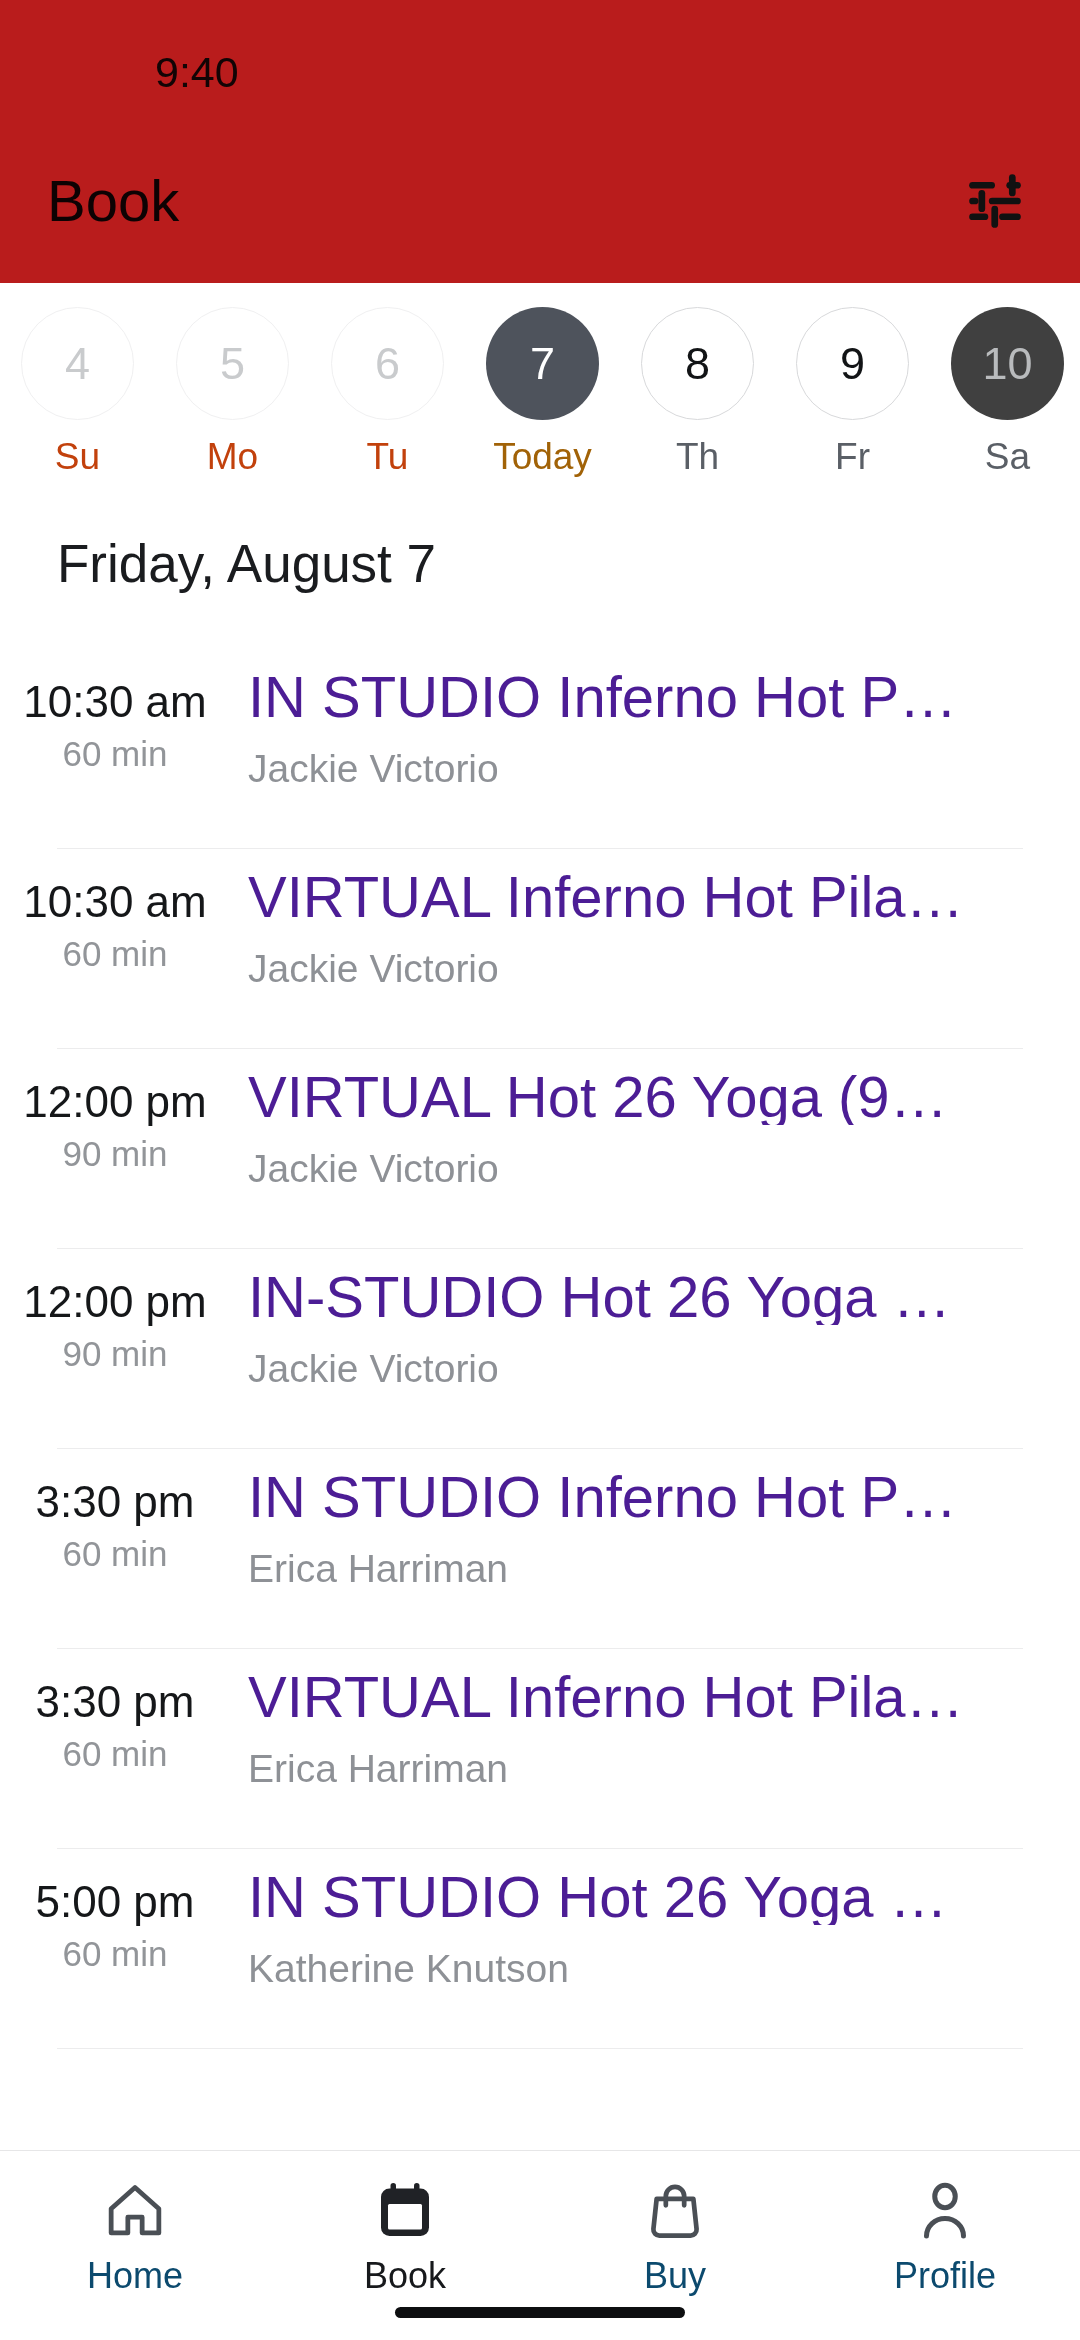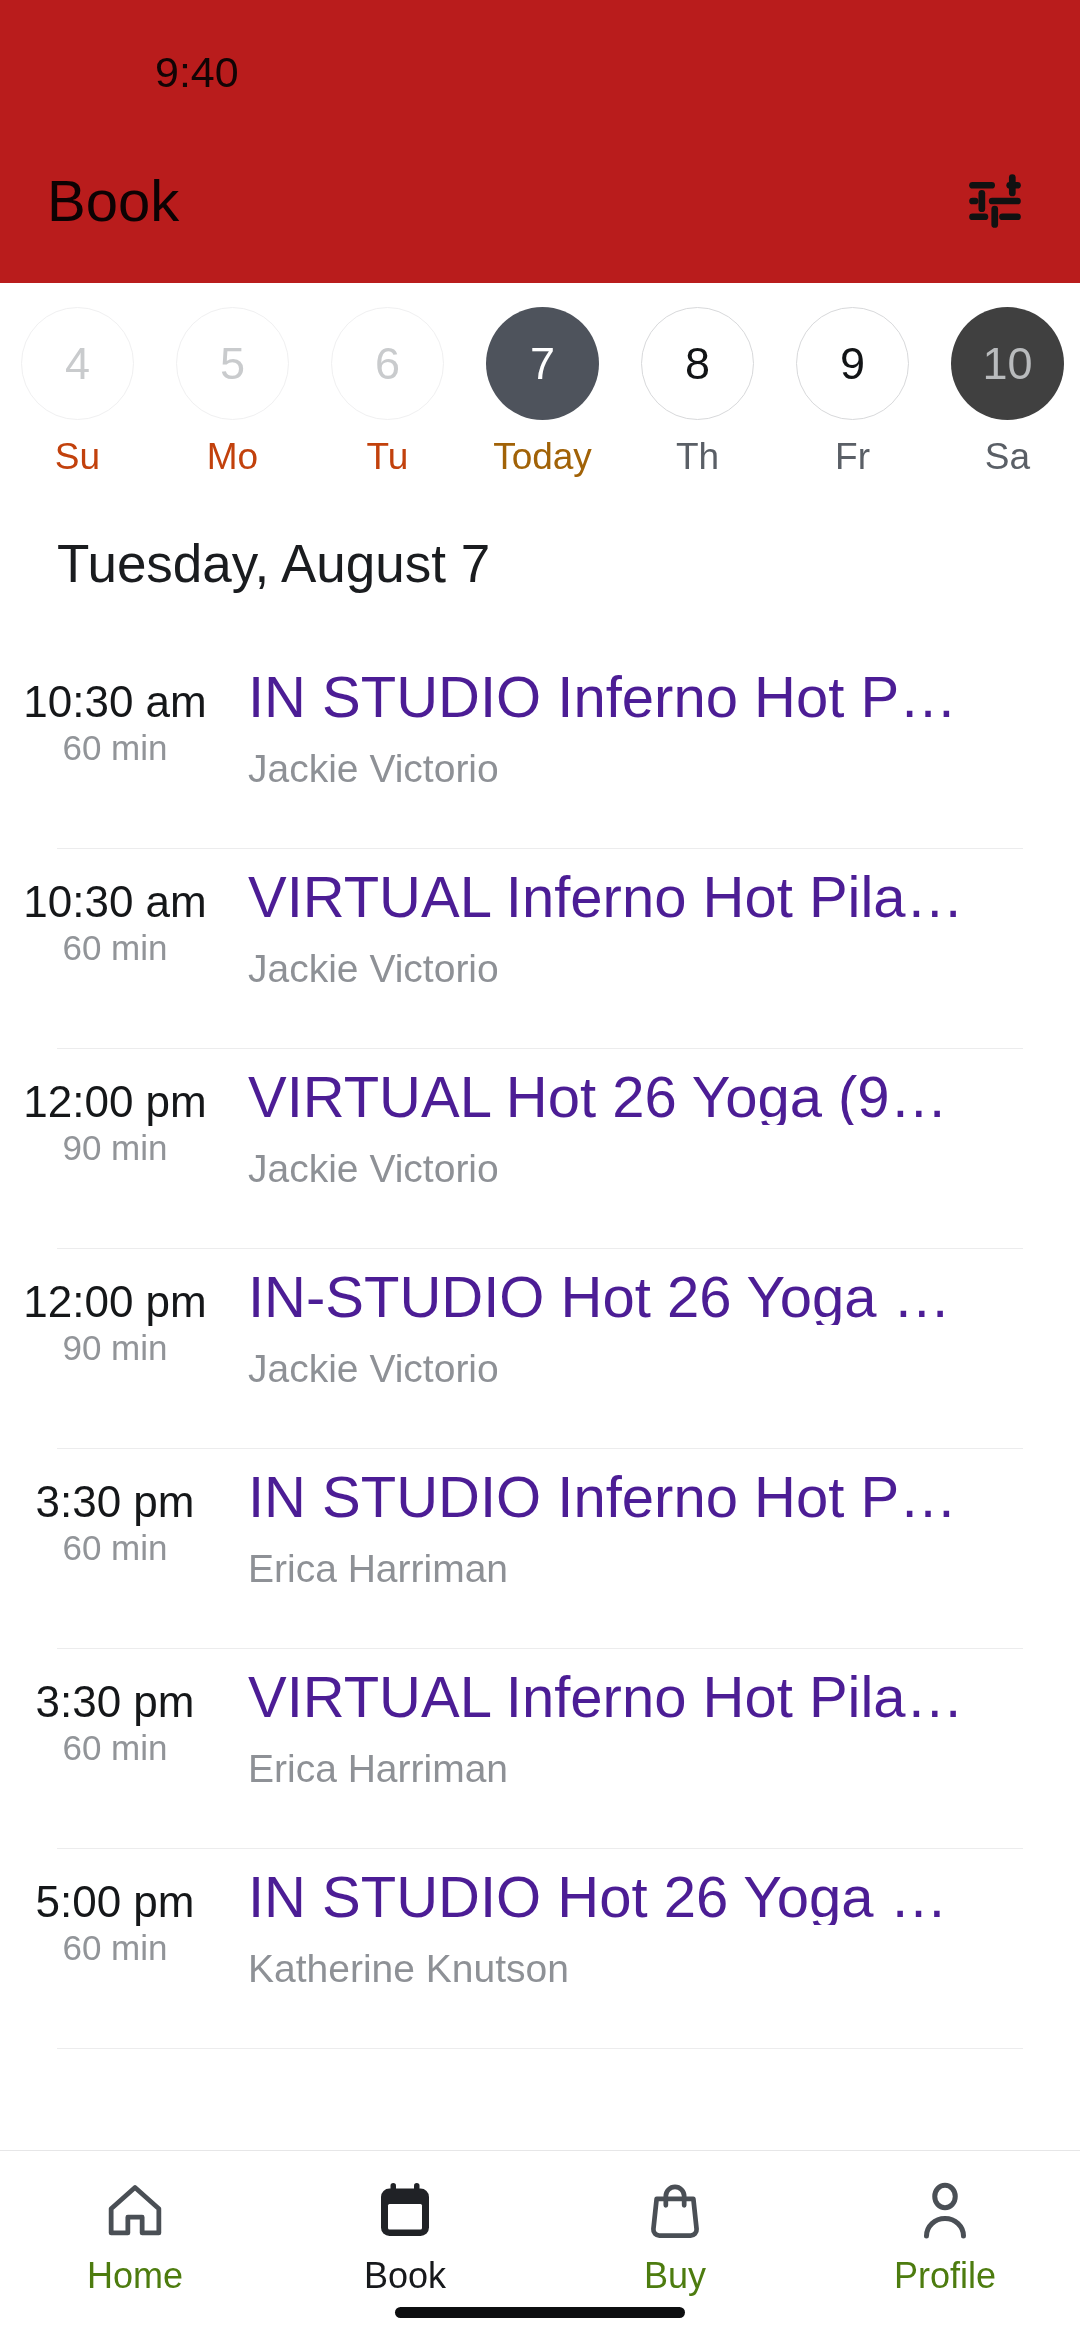--- a/index.html
+++ b/index.html
@@ -152,21 +152,21 @@
     display: flex;
     flex-direction: column;
     align-items: center;
   }
   .time-main {
     font-size: 44px;
     line-height: 50px;
     color: #151719;
   }
   .time-dur {
-    margin-top: 1px;
+    margin-top: 7px;
     font-size: 35px;
     line-height: 40px;
     color: #929599;
   }
   .col-info {
     flex: 1 1 auto;
     padding-top: 20px;
     padding-right: 57px;
     min-width: 0;
   }
@@ -206,21 +206,21 @@
   .tab-icon {
     height: 66px;
     display: flex;
     align-items: center;
     justify-content: center;
   }
   .tab-label {
     margin-top: 13px;
     font-size: 36px;
     line-height: 40px;
-    color: #4d7c0f;
+    color: #0c4a6e;
   }
   .tab-label.active { color: #17191c; }
 
   .home-indicator {
     position: absolute;
     left: 50%;
     transform: translateX(-50%);
     bottom: 22px;
     width: 290px;
     height: 11px;
@@ -288,21 +288,21 @@
       <div class="day-label dark">Fr</div>
     </div>
 
     <div class="day">
       <div class="day-circle filled">10</div>
       <div class="day-label dark">Sa</div>
     </div>
 
   </div>
 
-  <div class="date-heading">Tuesday, August 7</div>
+  <div class="date-heading">Friday, August 7</div>
 
   <div class="class-list">
 
     <div class="class-row">
       <div class="col-time">
         <div class="time-main">10:30 am</div>
         <div class="time-dur">60 min</div>
       </div>
       <div class="col-info">
         <div class="class-title">IN STUDIO Inferno Hot P…</div>

